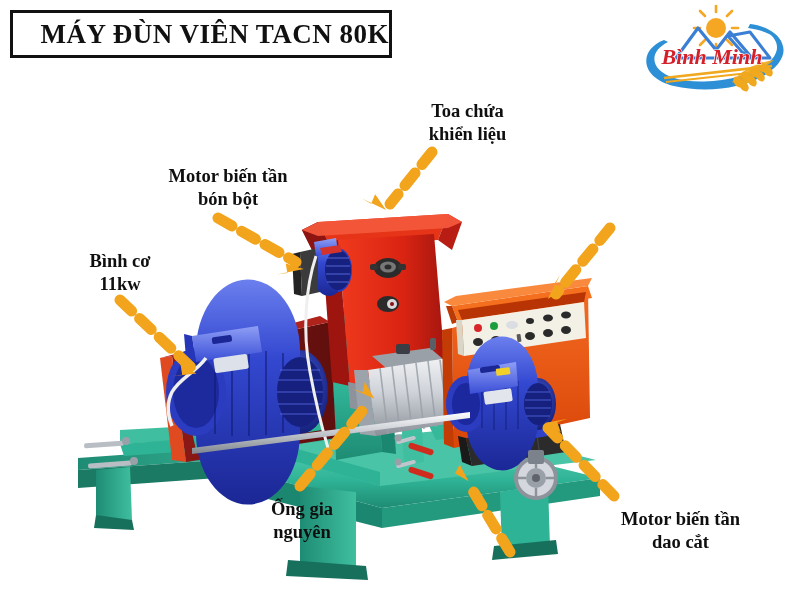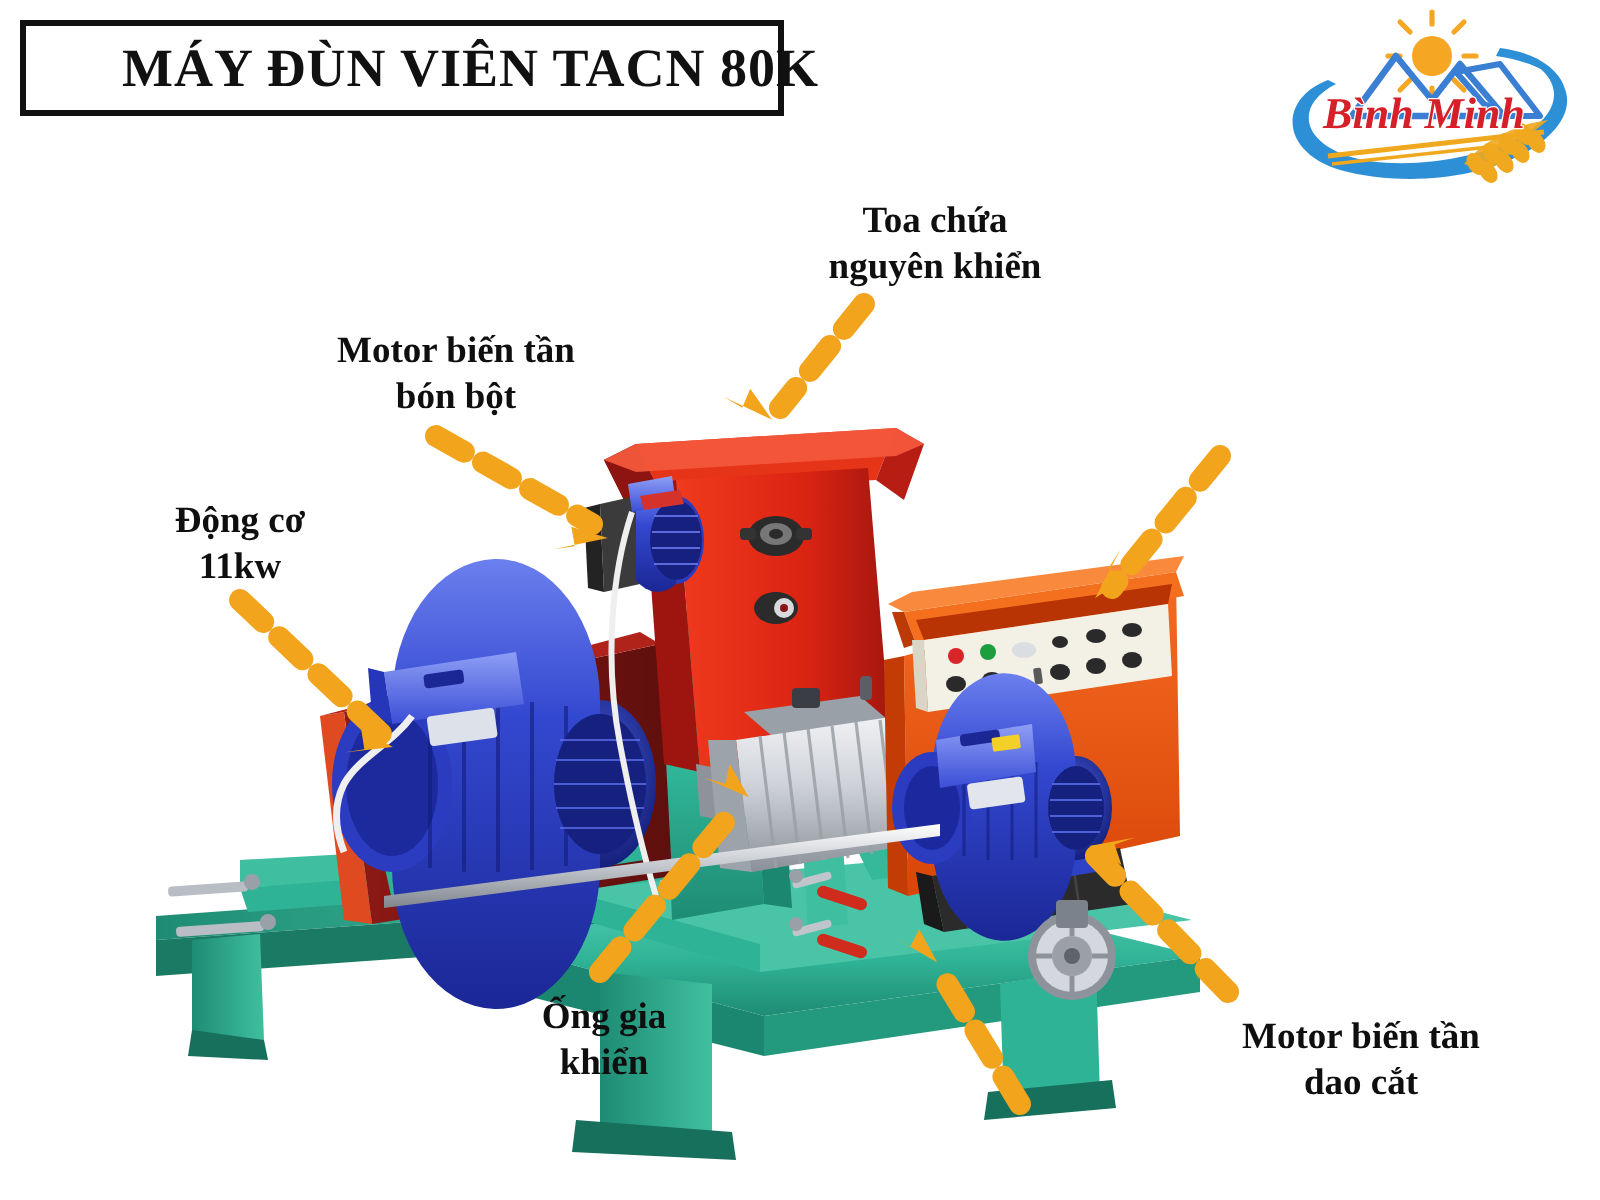--- a/index.html
+++ b/index.html
@@ -16,21 +16,21 @@
     background: #ffffff;
   }
 
   
   #title-box {
     position: absolute;
     left: 10px; top: 10px;
     width: 382px; height: 48px;
     border: 3px solid #111111;
     background: #ffffff;
-    display: flex; align-items: center; justify-content: flex-start; padding-left: 48px;
+    display: flex; align-items: center; justify-content: flex-end;
   }
   #title-text {
     font-family: "Liberation Serif", "DejaVu Serif", serif;
     font-weight: bold;
     font-size: 27px;
     letter-spacing: 0.5px;
     color: #111111;
     white-space: nowrap;
   }
 
@@ -460,29 +460,29 @@
         <ellipse cx="136" cy="69" rx="4" ry="6" transform="rotate(-35 136 69)"></ellipse>
       </g>
       <path d="M32,76 L140,64" stroke="#F0A81E" stroke-width="2.6" fill="none"></path>
       <path d="M34,80 L126,70" stroke="#F0A81E" stroke-width="1.8" fill="none"></path>
     </g>
 
     <text x="80" y="62" text-anchor="middle" font-family="Liberation Serif, DejaVu Serif, serif" font-size="22" font-weight="bold" font-style="italic" fill="#D5202A" stroke="#FFFFFF" stroke-width="1.2" paint-order="stroke">Bình Minh</text>
   </svg>
 
   <div class="callout" style="left:385px; top:100px; width:165px;">Toa chứa
-nguyên khiển</div>
+khiển liệu</div>
 
   <div class="callout" style="left:128px; top:165px; width:200px;">Motor biến tần
 bón bột</div>
 
 
-  <div class="callout" style="left:50px; top:250px; width:140px;">Động cơ
+  <div class="callout" style="left:50px; top:250px; width:140px;">Bình cơ
 11kw</div>
 
   <div class="callout" style="left:228px; top:498px; width:148px;">Ống gia
-khiển</div>
+nguyên</div>
 
   <div class="callout" style="left:578px; top:508px; width:205px;">Motor biến tần
 dao cắt</div>
 
 
 </div>
 
 </body></html>

